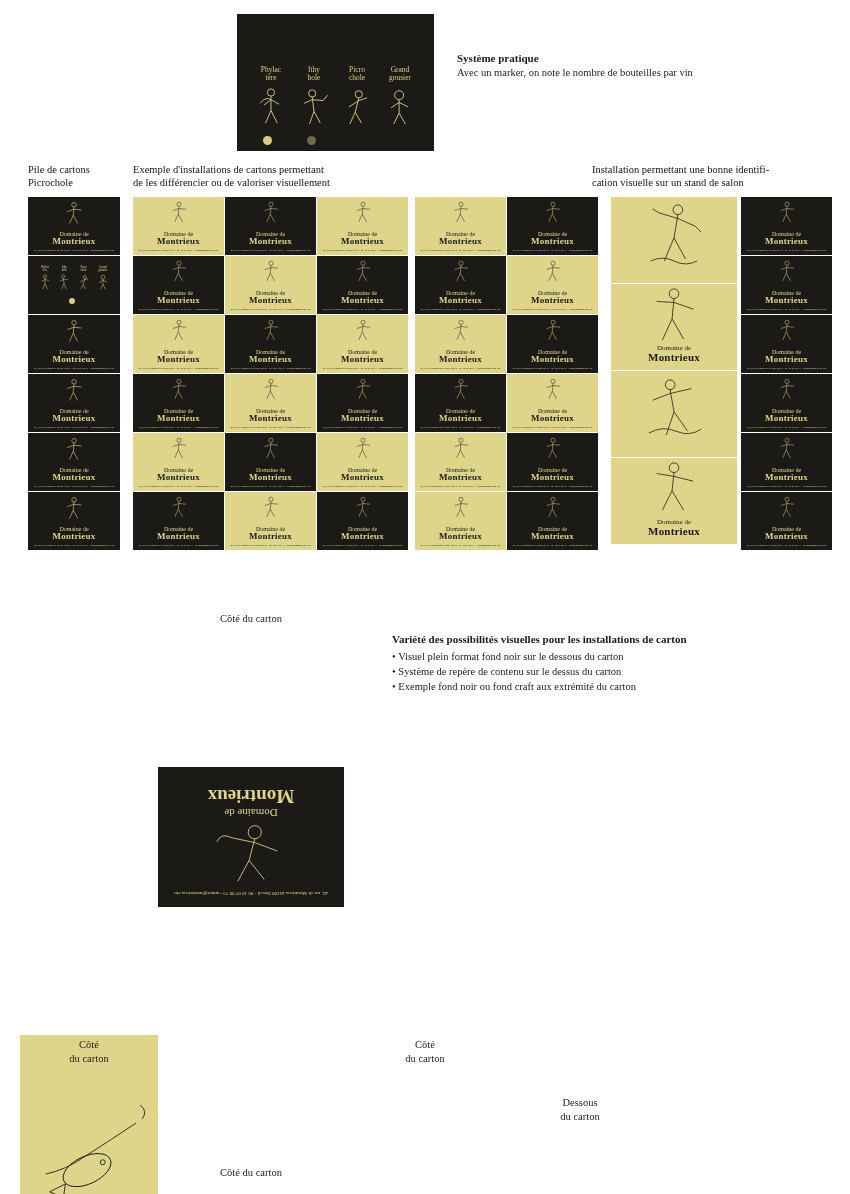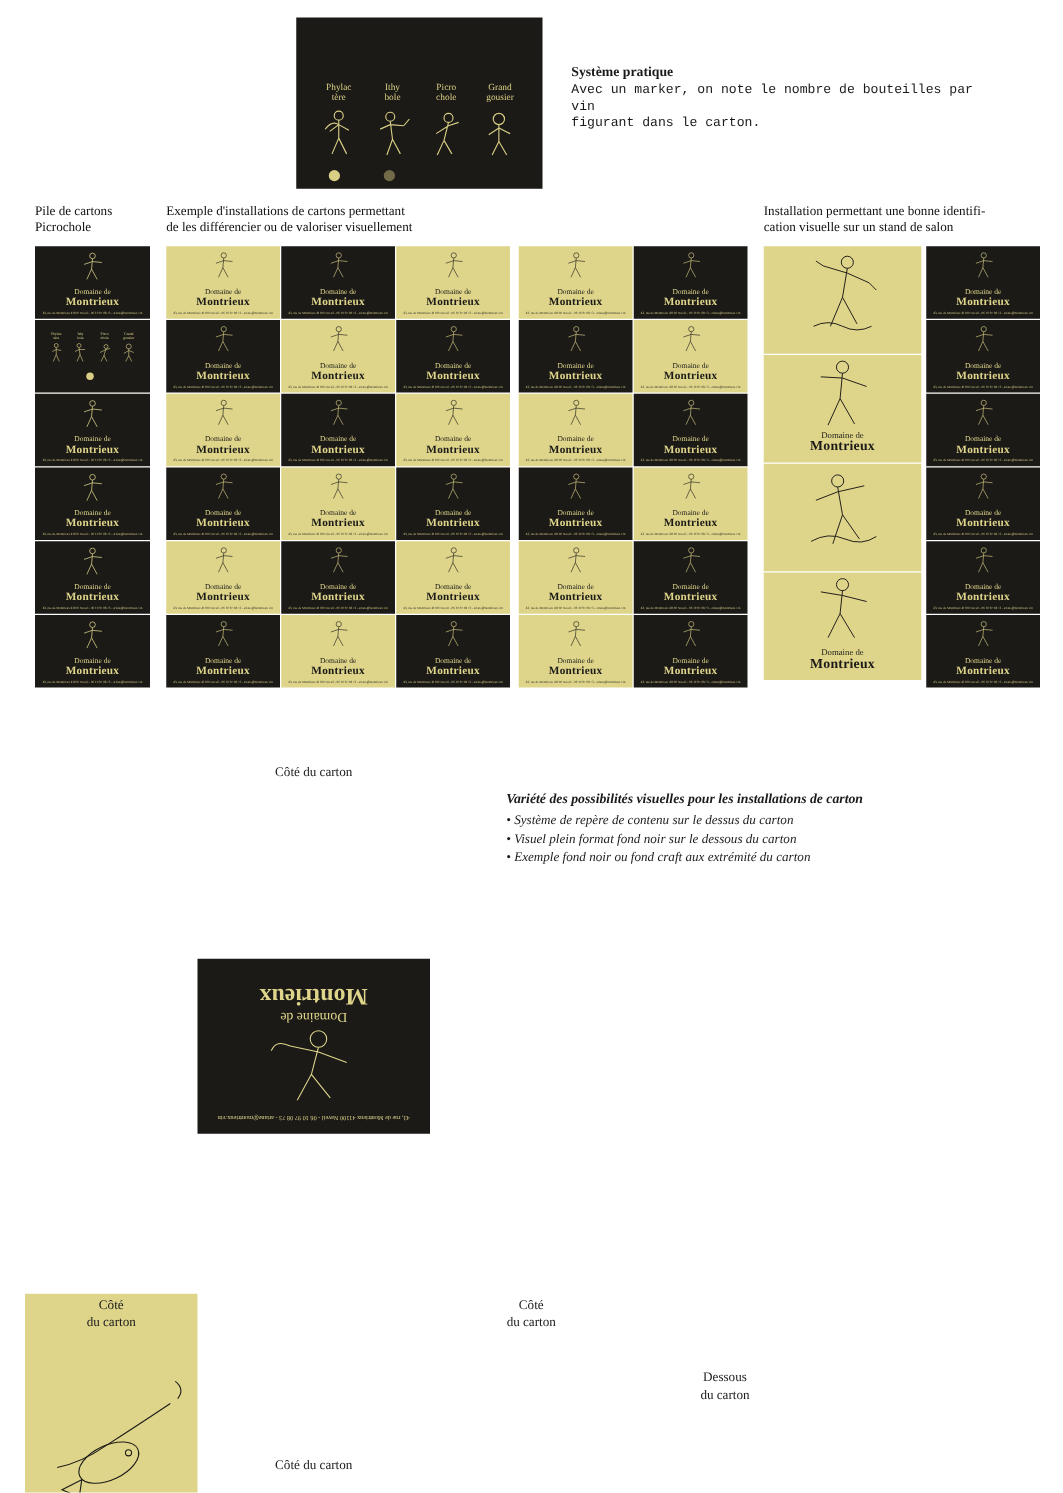--- a/index.html
+++ b/index.html
@@ -38,25 +38,25 @@
     width:36px;height:42px;margin:3px auto 0;
   }
   .dot{
     width:9px;height:9px;border-radius:50%;background:#d9cf84;display:inline-block;
   }
   .dot.empty{background:#1c1a17;border:1px solid #d9cf84;}
 
   
   #sys-pratique{left:457px;top:52px;width:330px;}
   #sys-pratique .h{font-weight:bold;font-size:11px;margin-bottom:2px;}
-  #sys-pratique p{margin:0;font-size:10.5px;line-height:13.5px;font-family:Liberation Mono, monospace;}
+  #sys-pratique p{margin:0;font-size:10.5px;line-height:13.5px;}
 
   #lbl-pile{left:28px;top:163px;width:110px;}
   #lbl-exemple{left:133px;top:163px;width:280px;font-family:Liberation Serif, serif;}
-  #lbl-install{left:611px;top:163px;width:230px;}
+  #lbl-install{left:592px;top:163px;width:230px;}
 
   
   .carton{position:relative;overflow:hidden;box-sizing:border-box;}
   .carton .brand{
     position:absolute;left:0;right:0;bottom:14%;
     text-align:center;line-height:1.05;
   }
   .carton .brand .d{font-size:6px;}
   .carton .brand .m{font-size:9px;font-weight:bold;letter-spacing:.2px;}
   .carton .addr{
@@ -96,21 +96,21 @@
     font-size:5px;line-height:7px;transform:rotate(180deg);
   }
 
   
   #left-panel{left:20px;top:758px;width:138px;height:274px;}
 
   
   .ulabel{position:absolute;text-align:center;font-size:10.5px;line-height:13.5px;}
 
   
-  #variete{left:405px;top:632px;width:400px;font-style:italic;}
+  #variete{left:392px;top:632px;width:400px;}
   #variete .h{font-weight:bold;font-size:11px;line-height:14px;margin-bottom:3px;}
   #variete ul{margin:0;padding:0;list-style:none;}
   #variete li{font-size:10.5px;line-height:15px;}
   #variete li::before{content:"• ";}
 </style>
 </head>
 <body>
 
 <div class="abs box black" id="top-card">
   <div class="chars-row" style="position:absolute;top:52px;left:0;right:0;">
@@ -169,21 +169,20 @@
     <span class="dot"></span>
     <span class="dot" style="opacity:.45"></span>
     <span class="dot empty" style="visibility:hidden"></span>
     <span class="dot empty" style="visibility:hidden"></span>
   </div>
 </div>
 
 <div class="abs" id="sys-pratique">
   <div class="h">Système pratique</div>
   <p>Avec un marker, on note le nombre de bouteilles par vin</p>
-  <p>figurant dans le carton.</p>
 </div>
 
 <div class="abs caption" id="lbl-pile">
   <div>Pile de cartons</div>
   <div>Picrochole</div>
 </div>
 <div class="abs caption" id="lbl-exemple">
   <div>Exemple d'installations de cartons permettant</div>
   <div>de les différencier ou de valoriser visuellement</div>
 </div>
@@ -861,22 +860,22 @@
       </div>
       <div class="addr">43, rue de Montrieux 41100 Naveil - 06 10 97 08 73 - ariane@montrieux.vin</div>
     </div>
 </div>
 
 <div class="abs ulabel" style="left:158px;top:612px;width:186px;">Côté du carton</div>
 
 <div class="abs" id="variete">
   <div class="h">Variété des possibilités visuelles pour les installations de carton</div>
   <ul>
+    <li>Visuel plein format fond noir sur le dessous du carton</li>
     <li>Système de repère de contenu sur le dessus du carton</li>
-    <li>Visuel plein format fond noir sur le dessous du carton</li>
     <li>Exemple fond noir ou fond craft aux extrémité du carton</li>
   </ul>
 </div>
 
 <div class="abs box black" id="flap-top">
   <div class="brandr">
     <div class="d">Domaine de</div>
     <div class="m">Montrieux</div>
   </div>
   <div class="addrr">43, rue de Montrieux 41100 Naveil - 06 10 97 08 73 - ariane@montrieux.vin</div>

